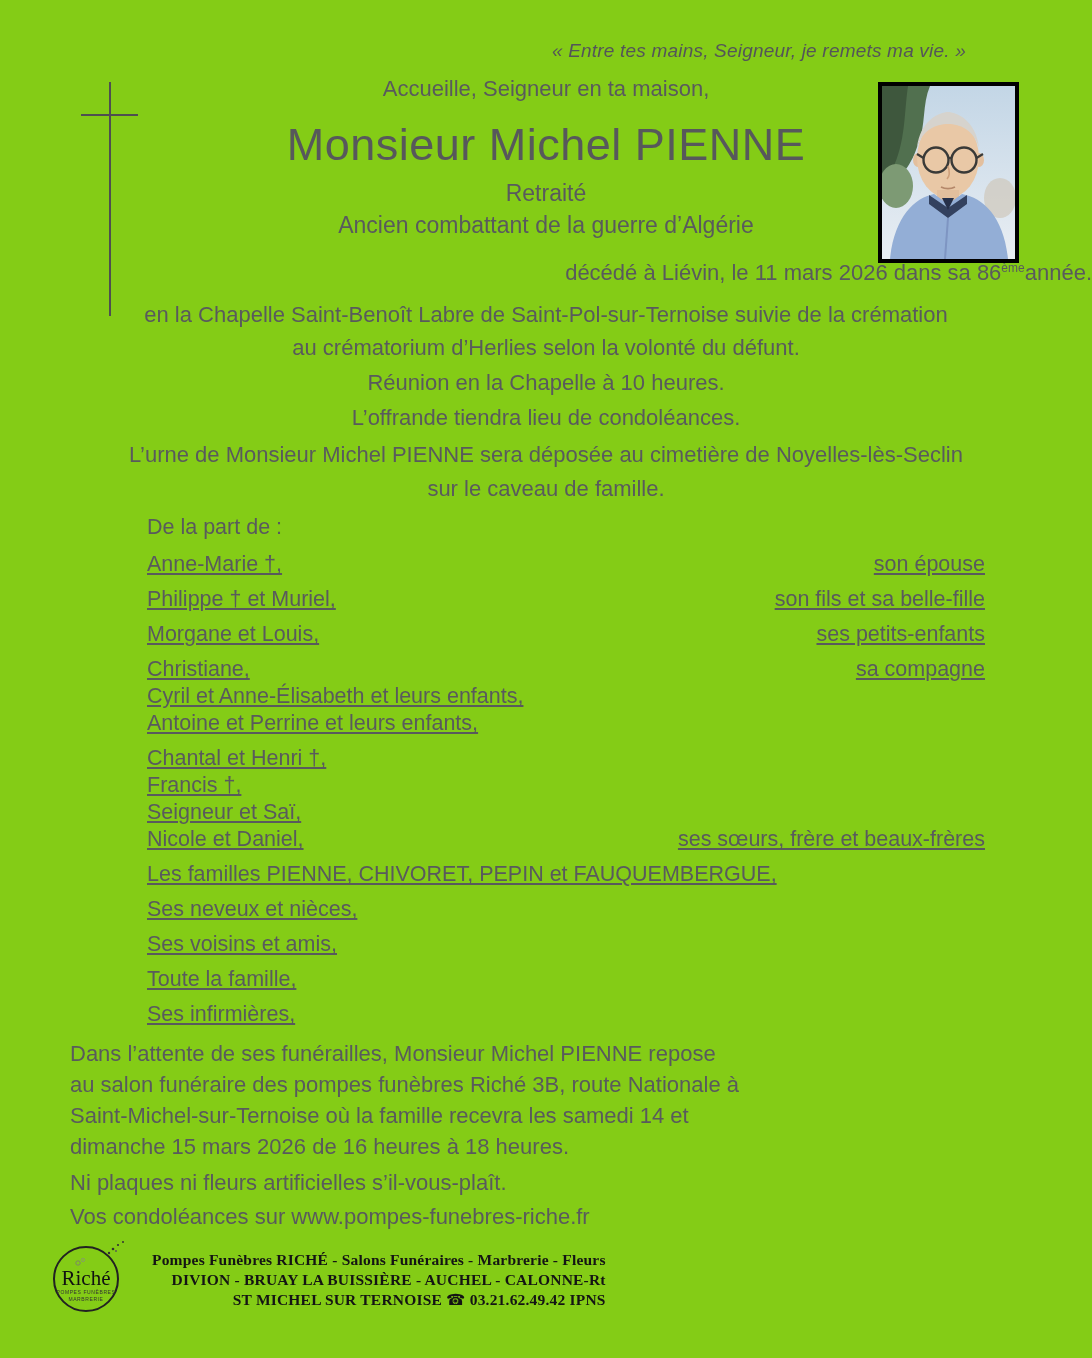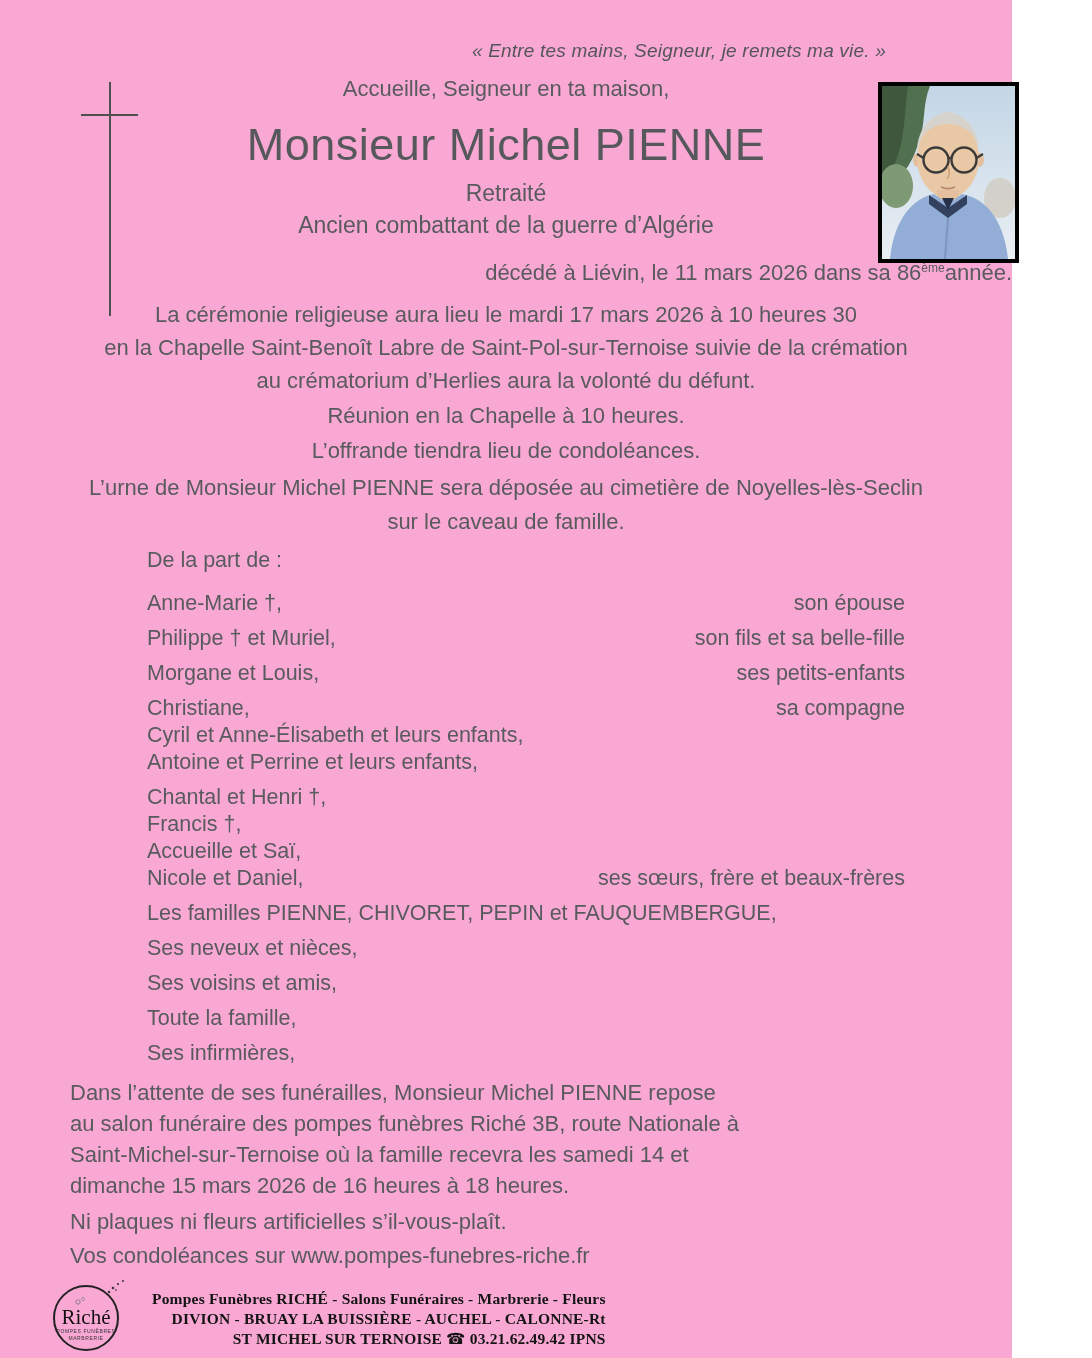--- a/index.html
+++ b/index.html
@@ -4,21 +4,21 @@
 <style>
   * { box-sizing: border-box; }
   html, body { margin: 0; padding: 0; background: #ffffff; }
   body {
     width: 1092px; height: 1358px;
     font-family: "Liberation Sans", sans-serif;
     color: #595a5d;
     position: relative;
     overflow: hidden;
   }
-  .page { position: relative; width: 1012px; height: 1358px; background: #f9a8d4; }
+  .page { position: relative; width: 1092px; height: 1358px; background: #84cc16; }
 
   
   .cross-v { position: absolute; left: 109px; top: 82px; width: 2px; height: 234px; background: #4f4f50; }
   .cross-h { position: absolute; left: 81px; top: 114px; width: 57px; height: 2px; background: #4f4f50; }
 
   
   .quote {
     position: absolute; top: 40px; right: 126px;
     font-style: italic; font-size: 19px; color: #545559; letter-spacing: 0.2px;
   }
@@ -41,21 +41,21 @@
   .ceremony { font-size: 22px; line-height: 33px; margin-top: 10px; }
   .reunion { font-size: 22px; line-height: 30px; margin-top: 4px; }
   .offering { font-size: 22px; line-height: 30px; margin-top: 5px; }
   .urn { font-size: 22px; line-height: 34px; margin-top: 5px; }
 
   .family {
     margin: 8px 107px 0 147px;
     text-align: left; font-size: 21.5px;
   }
   .family-heading { line-height: 27px; }
-  .family-rows { margin-top: 16px; }
+  .family-rows { margin-top: 10px; text-decoration: underline; }
   .frow { display: flex; justify-content: space-between; align-items: baseline; line-height: 27px; }
   .frow.gap { margin-top: 8px; }
   .frow .relation { white-space: nowrap; }
 
   .closing { margin: 10px 80px 0 70px; text-align: left; font-size: 22px; }
   .closing .pline { line-height: 31px; }
   .no-flowers { margin-top: 6px; line-height: 30px; }
   .condolences { margin-top: 4px; line-height: 30px; }
 
   .footer {
@@ -114,23 +114,22 @@
 
   <div class="main">
     <div class="invocation">Accueille, Seigneur en ta maison,</div>
     <div class="title">Monsieur Michel PIENNE</div>
     <div class="sub1">Retraité</div>
     <div class="sub2">Ancien combattant de la guerre d’Algérie</div>
 
     <div class="deceased"><span>décédé à Liévin, le 11 mars 2026 dans sa 86</span><sup>ème</sup><span>année.</span></div>
 
     <div class="ceremony">
-      <div>La cérémonie religieuse aura lieu le mardi 17 mars 2026 à 10 heures 30</div>
       <div>en la Chapelle Saint-Benoît Labre de Saint-Pol-sur-Ternoise suivie de la crémation</div>
-      <div>au crématorium d’Herlies aura la volonté du défunt.</div>
+      <div>au crématorium d’Herlies selon la volonté du défunt.</div>
     </div>
 
     <div class="reunion">Réunion en la Chapelle à 10 heures.</div>
     <div class="offering">L’offrande tiendra lieu de condoléances.</div>
 
     <div class="urn">
       <div>L’urne de Monsieur Michel PIENNE sera déposée au cimetière de Noyelles-lès-Seclin</div>
       <div>sur le caveau de famille.</div>
     </div>
 
@@ -163,21 +162,21 @@
           </div>
         <div class="frow gap">
             <span>Chantal et Henri †,</span>
             <span class="relation"></span>
           </div>
         <div class="frow">
             <span>Francis †,</span>
             <span class="relation"></span>
           </div>
         <div class="frow">
-            <span>Accueille et Saï,</span>
+            <span>Seigneur et Saï,</span>
             <span class="relation"></span>
           </div>
         <div class="frow">
             <span>Nicole et Daniel,</span>
             <span class="relation">ses sœurs, frère et beaux-frères</span>
           </div>
         <div class="frow gap">
             <span>Les familles PIENNE, CHIVORET, PEPIN et FAUQUEMBERGUE,</span>
             <span class="relation"></span>
           </div>

